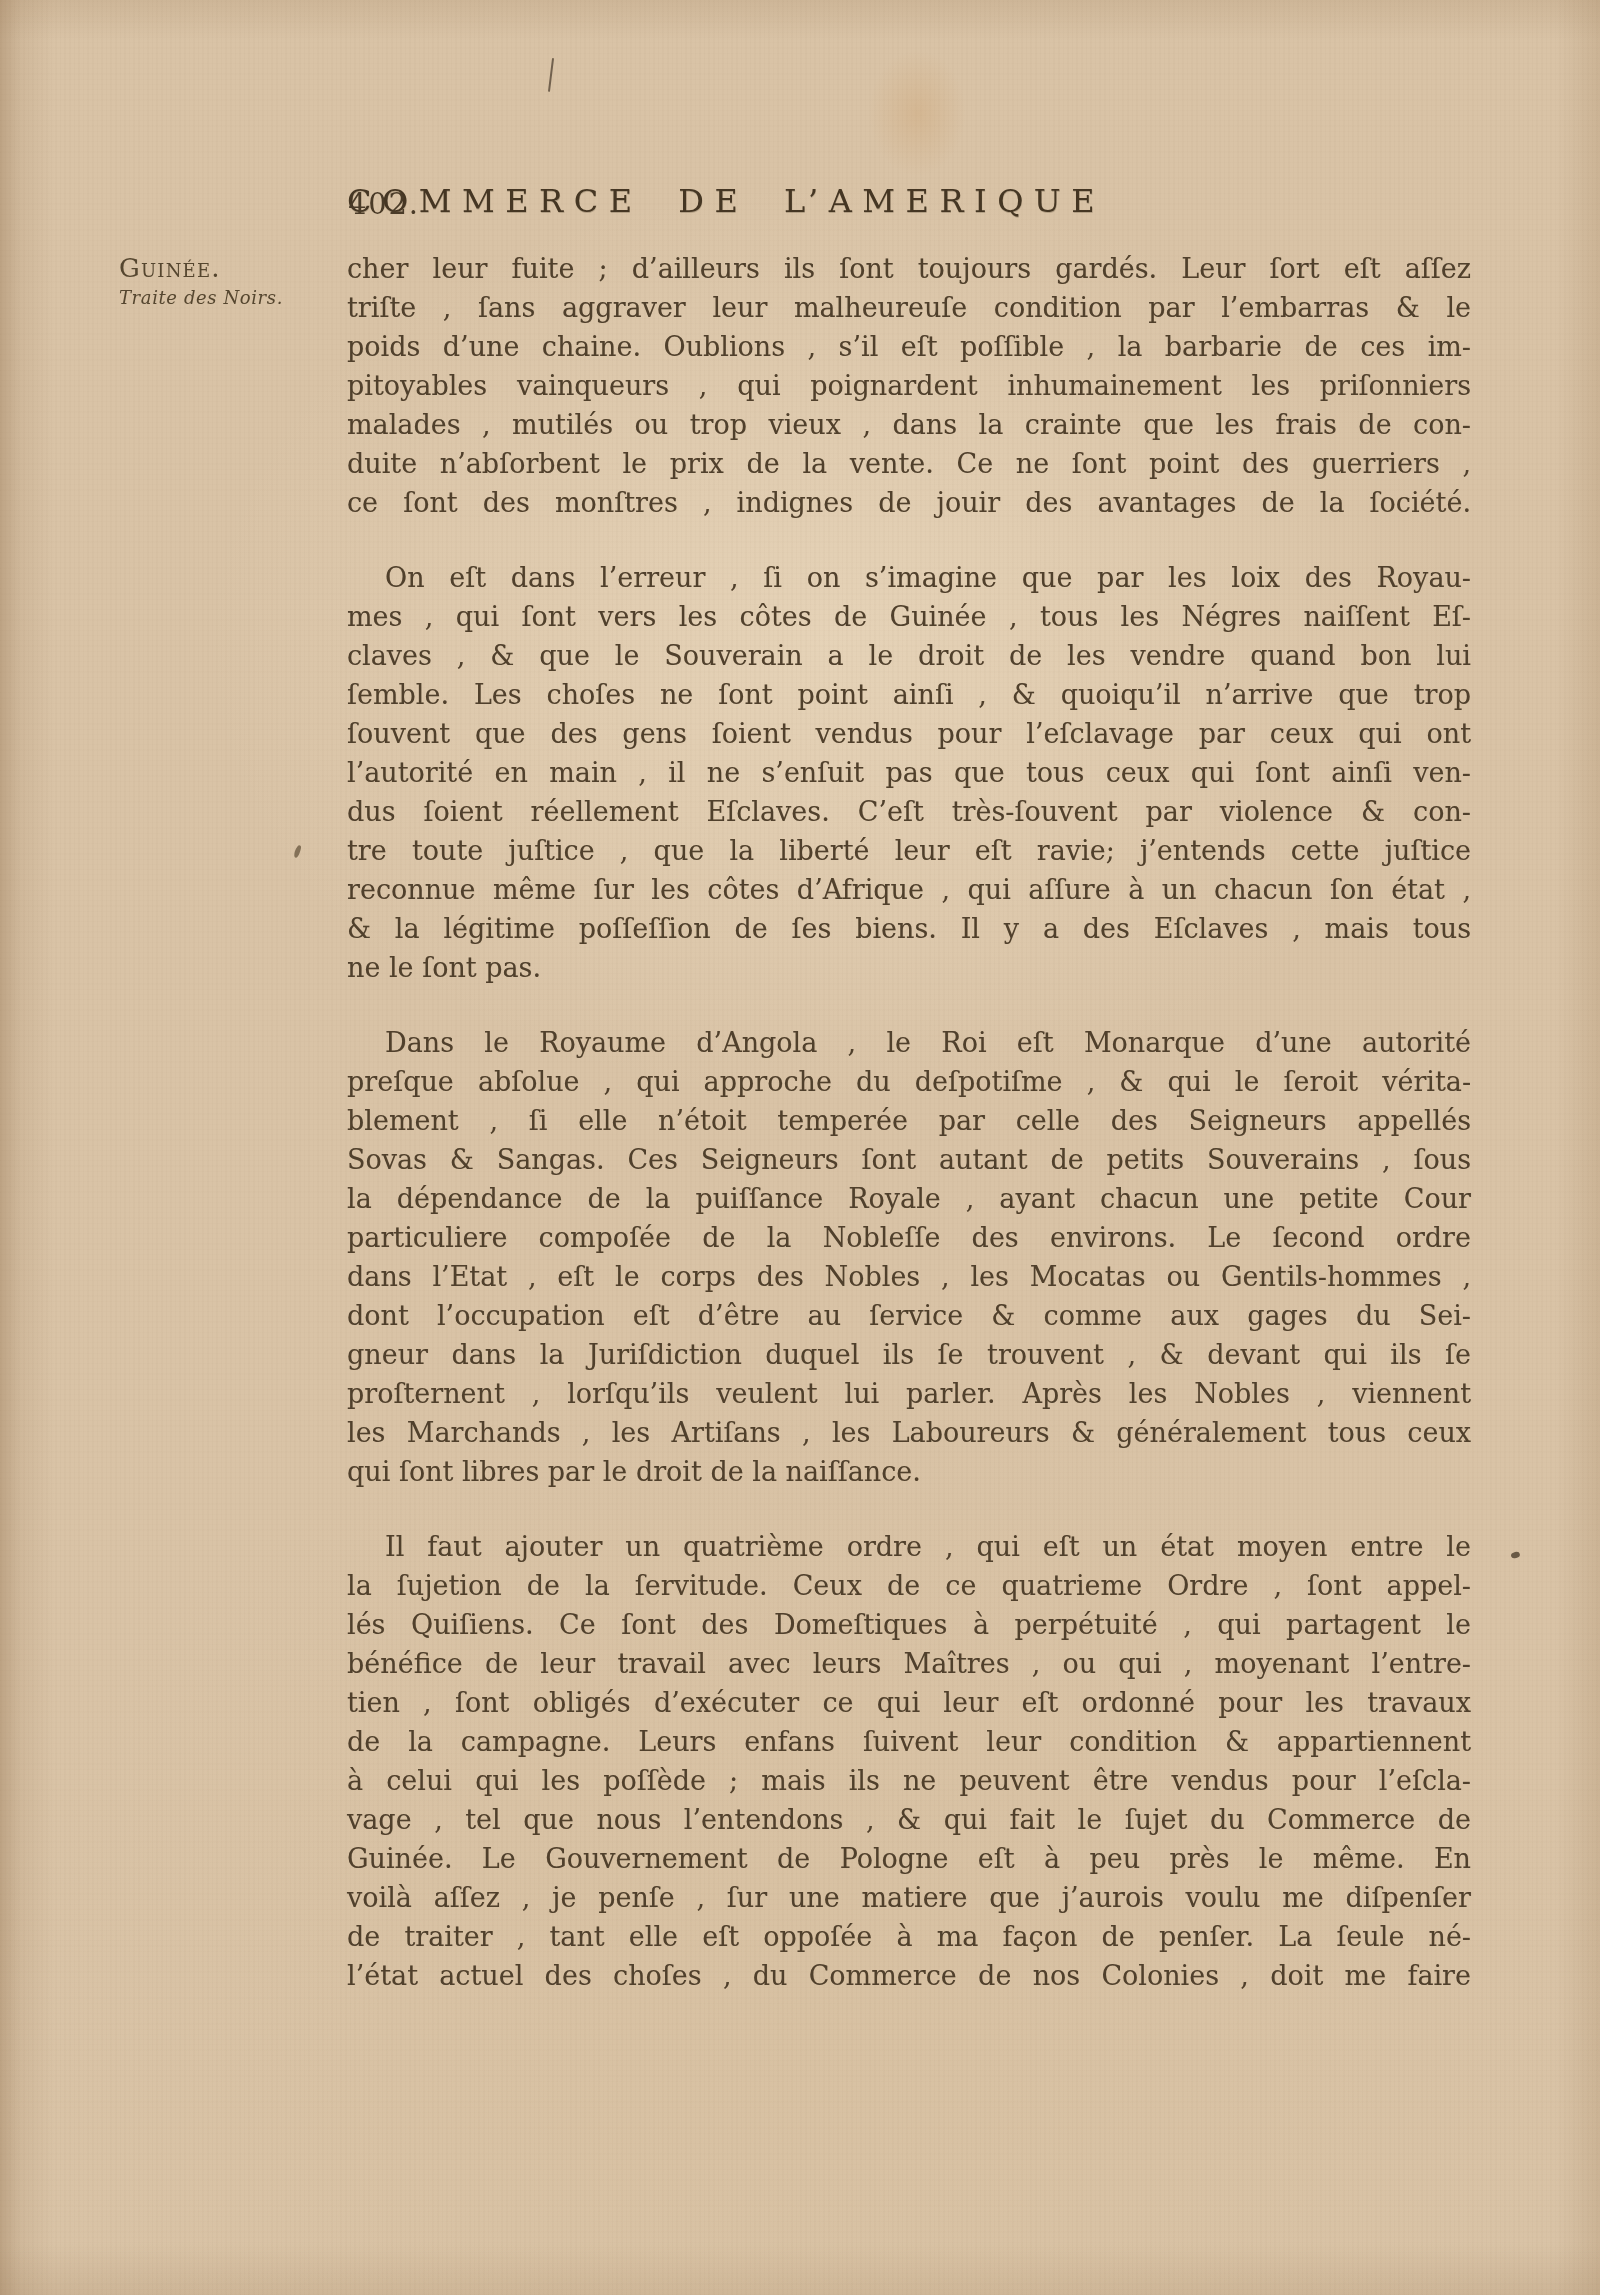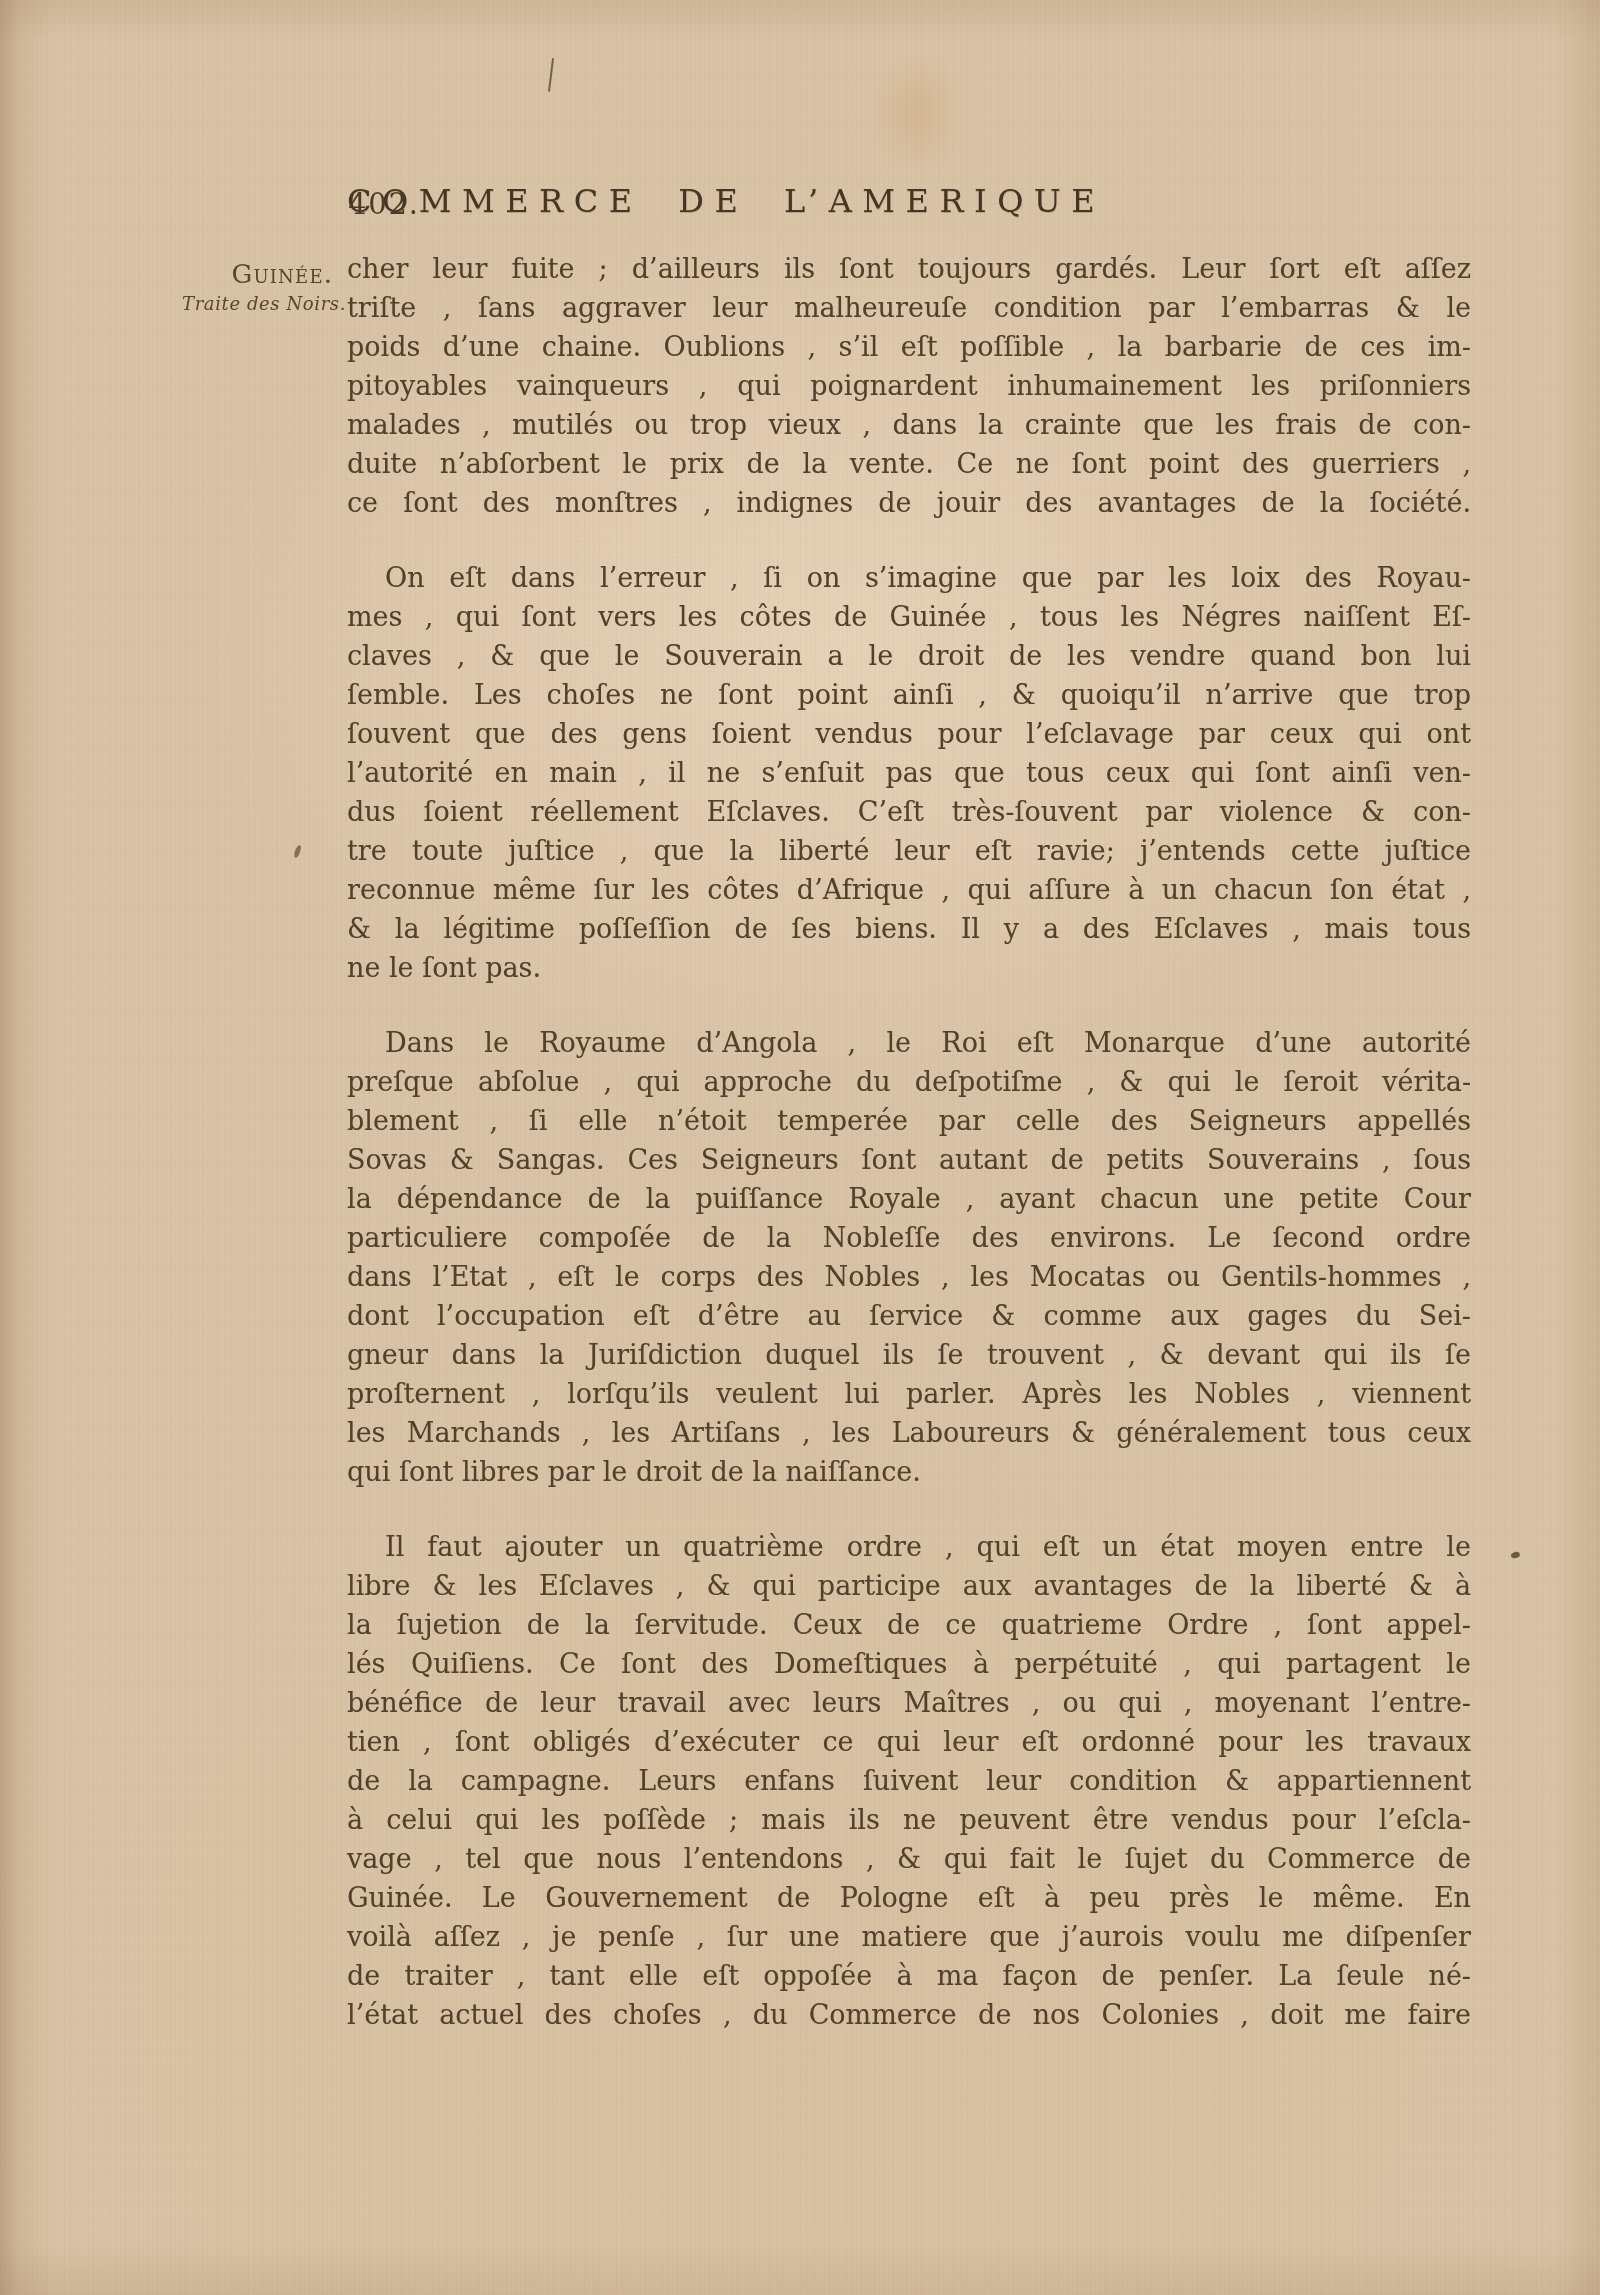--- a/index.html
+++ b/index.html
@@ -33,21 +33,21 @@
     font-size: 29px; color: #4a3b28; letter-spacing: 1.7px;
   }
   .running-title {
     display: block; text-align: left;
     font-size: 32px; letter-spacing: 10.5px; word-spacing: 15px;
     color: #453623;
     text-shadow: 0.3px 0.5px 0 rgba(69,54,35,.25);
   }
 
   
-  .marginalia { position: absolute; left: 126px; top: 253px; width: 220px; text-align: right; color: #55462f; margin-top: 6px; }
+  .marginalia { position: absolute; left: 119px; top: 253px; width: 220px; text-align: left; color: #55462f; }
   .note-caps   { font-variant: small-caps; font-size: 26px; letter-spacing: 1.2px; padding-right: 12.8px; }
   .note-italic { font-style: italic; font-size: 18px; letter-spacing: 0.6px; margin-top: 4.1px; }
 
   
   .text-block {
     position: absolute; left: 347px; top: 249px; width: 1124px;
     font-size: 27px; line-height: 39px; color: #50402c;
     text-shadow: 0.2px 0.3px 0 rgba(80,64,44,.22);
   }
   .line { text-align: justify; text-align-last: justify; }
@@ -117,21 +117,20 @@
     <div class="line">Sovas &amp; Sangas. Ces Seigneurs ſont autant de petits Souverains , ſous</div>
     <div class="line">la dépendance de la puiſſance Royale , ayant chacun une petite Cour</div>
     <div class="line">particuliere compoſée de la Nobleſſe des environs. Le ſecond ordre</div>
     <div class="line">dans l’Etat , eſt le corps des Nobles , les Mocatas ou Gentils-hommes ,</div>
     <div class="line">dont l’occupation eſt d’être au ſervice &amp; comme aux gages du Sei-</div>
     <div class="line">gneur dans la Juriſdiction duquel ils ſe trouvent , &amp; devant qui ils ſe</div>
     <div class="line">proſternent , lorſqu’ils veulent lui parler. Après les Nobles , viennent</div>
     <div class="line">les Marchands , les Artiſans , les Laboureurs &amp; généralement tous ceux</div>
     <div class="line short">qui ſont libres par le droit de la naiſſance.</div>
     <div class="line indent">Il faut ajouter un quatrième ordre , qui eſt un état moyen entre le</div>
-    <div class="line">libre &amp; les Eſclaves , &amp; qui participe aux avantages de la liberté &amp; à</div>
     <div class="line">la ſujetion de la ſervitude. Ceux de ce quatrieme Ordre , ſont appel-</div>
     <div class="line">lés Quiſiens. Ce ſont des Domeſtiques à perpétuité , qui partagent le</div>
     <div class="line">bénéfice de leur travail avec leurs Maîtres , ou qui , moyenant l’entre-</div>
     <div class="line">tien , ſont obligés d’exécuter ce qui leur eſt ordonné pour les travaux</div>
     <div class="line">de la campagne. Leurs enfans ſuivent leur condition &amp; appartiennent</div>
     <div class="line">à celui qui les poſſède ; mais ils ne peuvent être vendus pour l’eſcla-</div>
     <div class="line">vage , tel que nous l’entendons , &amp; qui fait le ſujet du Commerce de</div>
     <div class="line">Guinée. Le Gouvernement de Pologne eſt à peu près le même. En</div>
     <div class="line">voilà aſſez , je penſe , ſur une matiere que j’aurois voulu me diſpenſer</div>
     <div class="line">de traiter , tant elle eſt oppoſée à ma façon de penſer. La ſeule né-</div>

